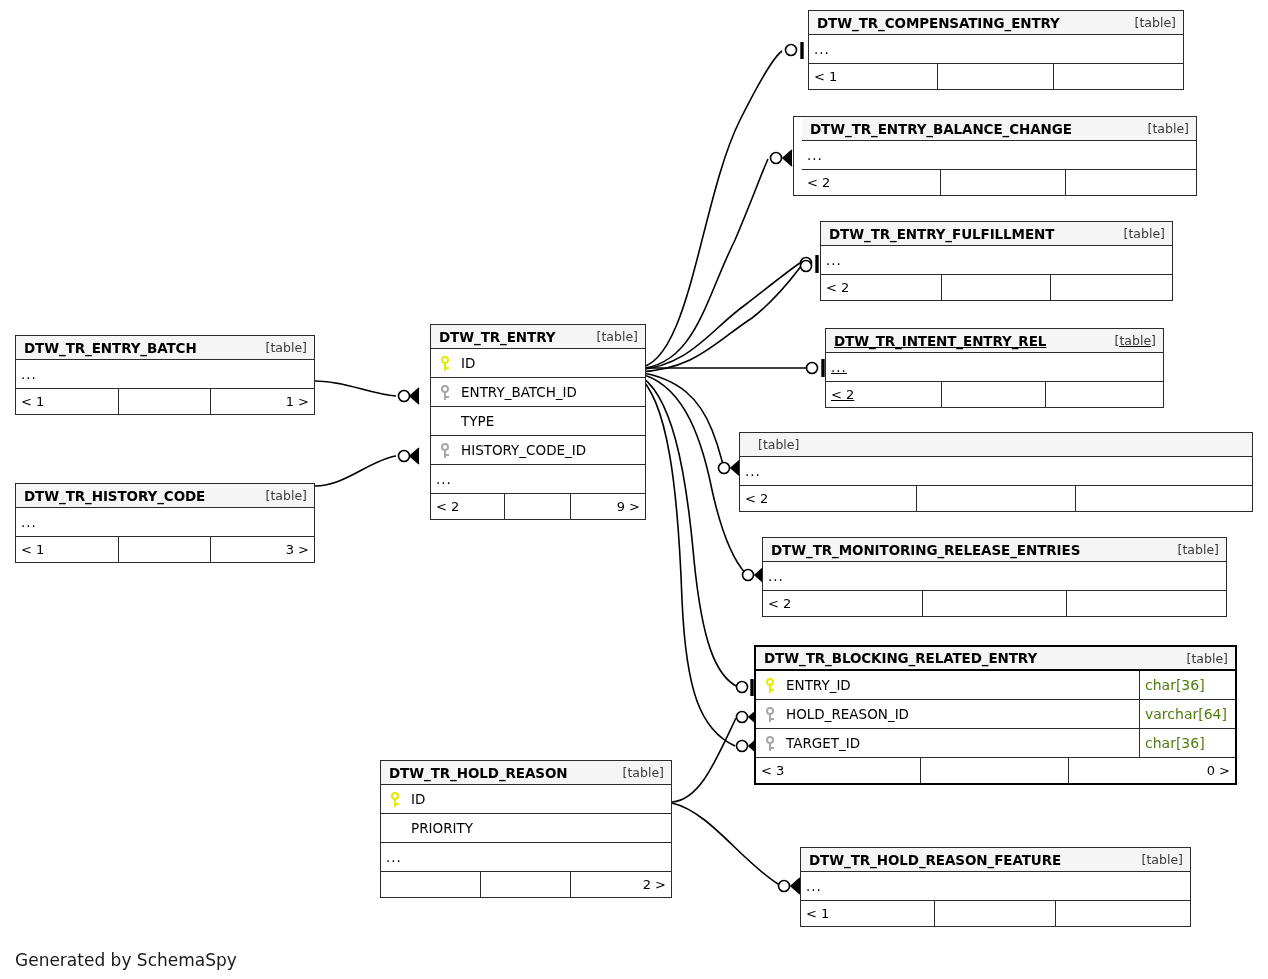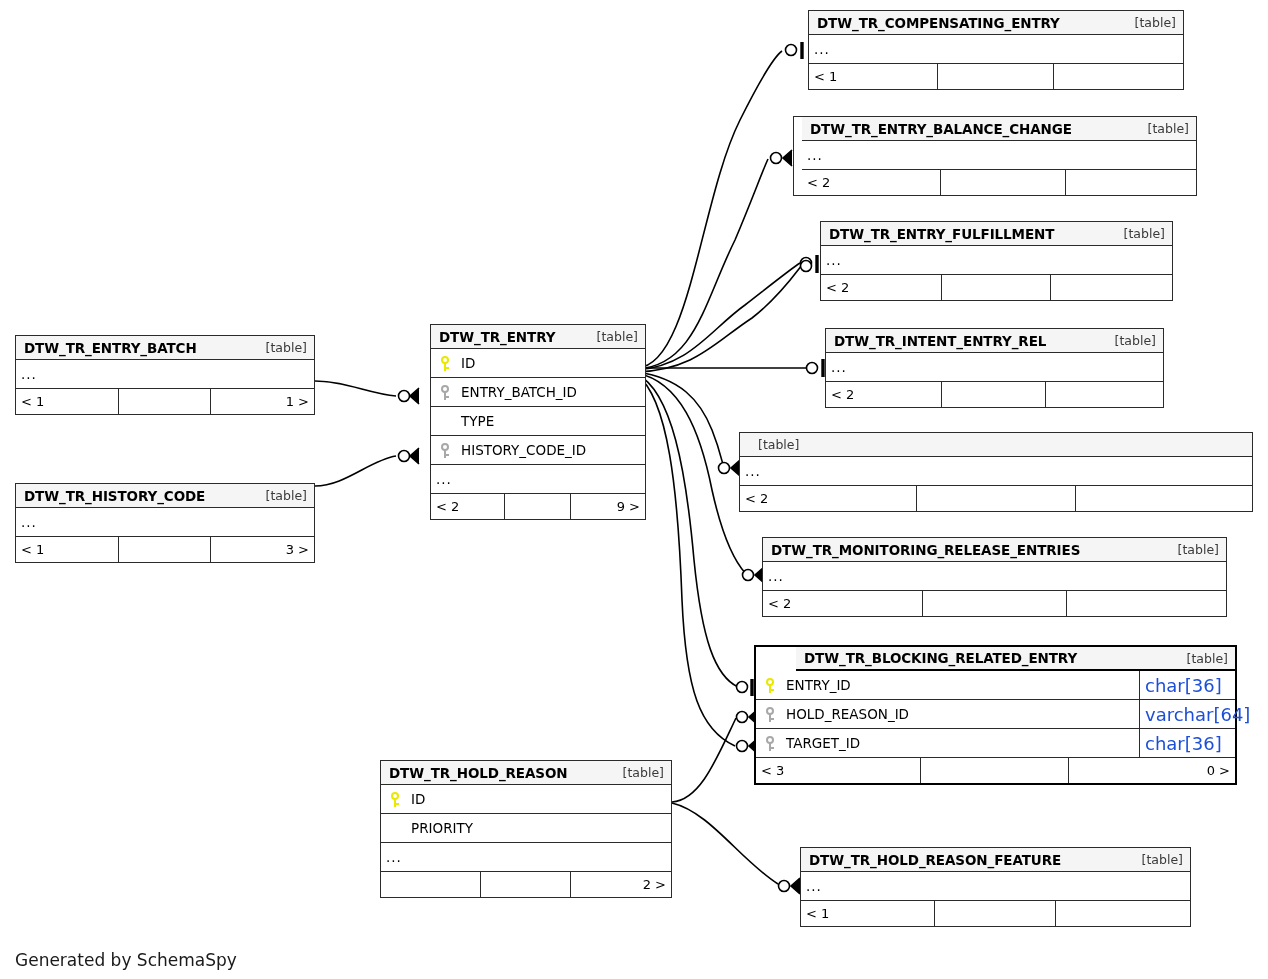--- a/index.html
+++ b/index.html
@@ -38,21 +38,20 @@
     align-items: center;
     justify-content: space-between;
     box-sizing: border-box;
     background: #f5f5f5;
     border-bottom: 1px solid #2b2b2b;
     height: 24px;
     padding: 0 7px 0 8px;
   }
   .entity.focus .ent-head {
     border-bottom: 2px solid #000000;
-    margin-left: 40px;
   }
   .ent-name {
     font-size: 13.5px;
     font-weight: bold;
     color: #000000;
     letter-spacing: -0.1px;
     white-space: nowrap;
   }
   .ent-tag {
     font-size: 12.5px;
@@ -83,22 +82,22 @@
     font-size: 13.5px;
     color: #000000;
     white-space: nowrap;
     padding-left: 2px;
   }
   .row .coltype {
     box-sizing: border-box;
     width: 96px;
     min-width: 96px;
     border-left: 1px solid #2b2b2b;
-    font-size: 18px;
-    color: #1d4ed8;
+    font-size: 14px;
+    color: #4d7c0f;
     padding-left: 5px;
     height: 100%;
     display: flex;
     align-items: center;
     white-space: nowrap;
   }
   .row.ellipsis {
     padding-left: 5px;
     font-size: 13.5px;
     color: #000000;
@@ -272,21 +271,21 @@
         </div>
         <div class="ent-rows">
           <div class="row ellipsis">...</div>
         </div>
         <div class="foot">
           <span class="fcell left" style="width: 121px;">&lt; 2</span>
           <span class="fcell left" style="width: 109px;"></span>
           <span class="fcell right" style="flex: 1 1 0%;"></span>
         </div>
       </div>
-      <div class="entity" style="left: 825px; top: 328px; width: 339px;">
+      <div class="entity" style="left: 825px; top: 328px; width: 339px; text-decoration: underline;">
         <div class="ent-head">
           <span class="ent-name">DTW_TR_INTENT_ENTRY_REL</span>
           <span class="ent-tag">[table]</span>
         </div>
         <div class="ent-rows">
           <div class="row ellipsis">...</div>
         </div>
         <div class="foot">
           <span class="fcell left" style="width: 116px;">&lt; 2</span>
           <span class="fcell left" style="width: 104px;"></span>

